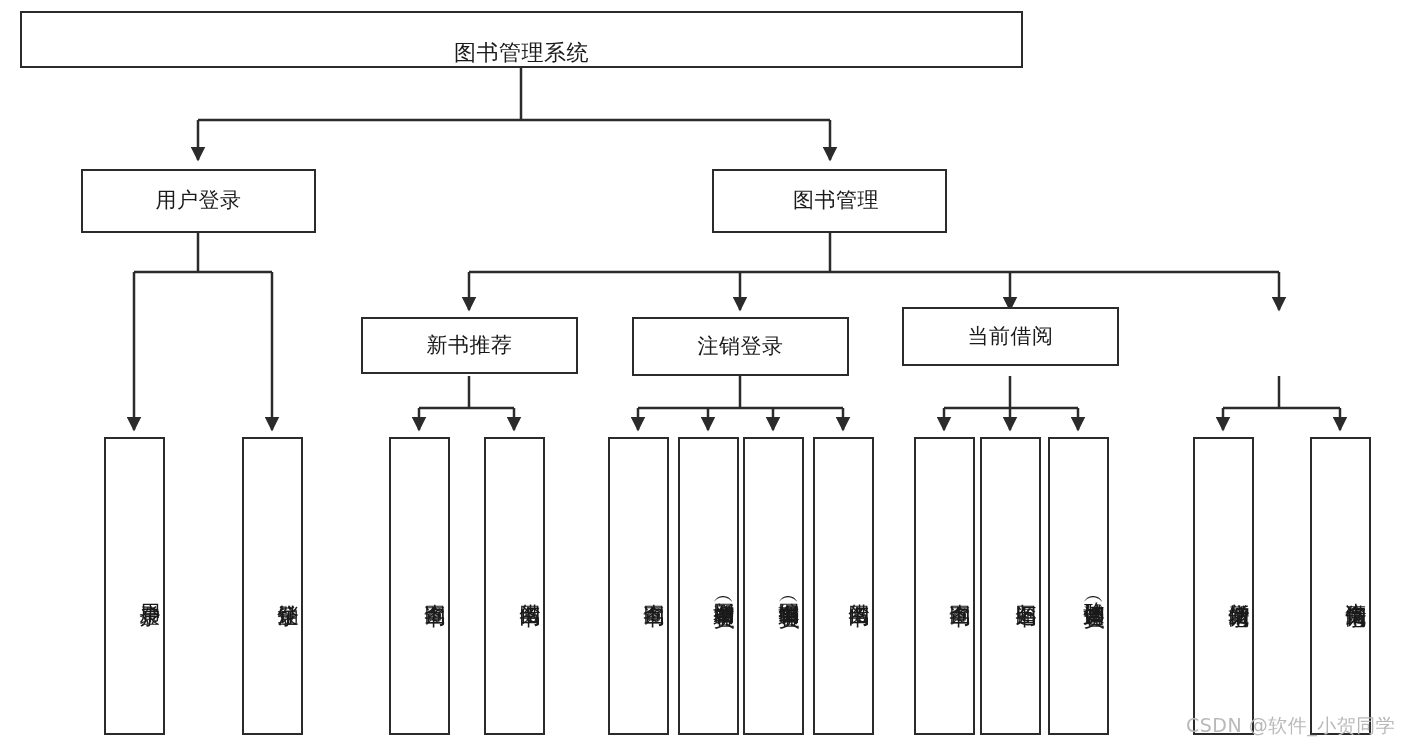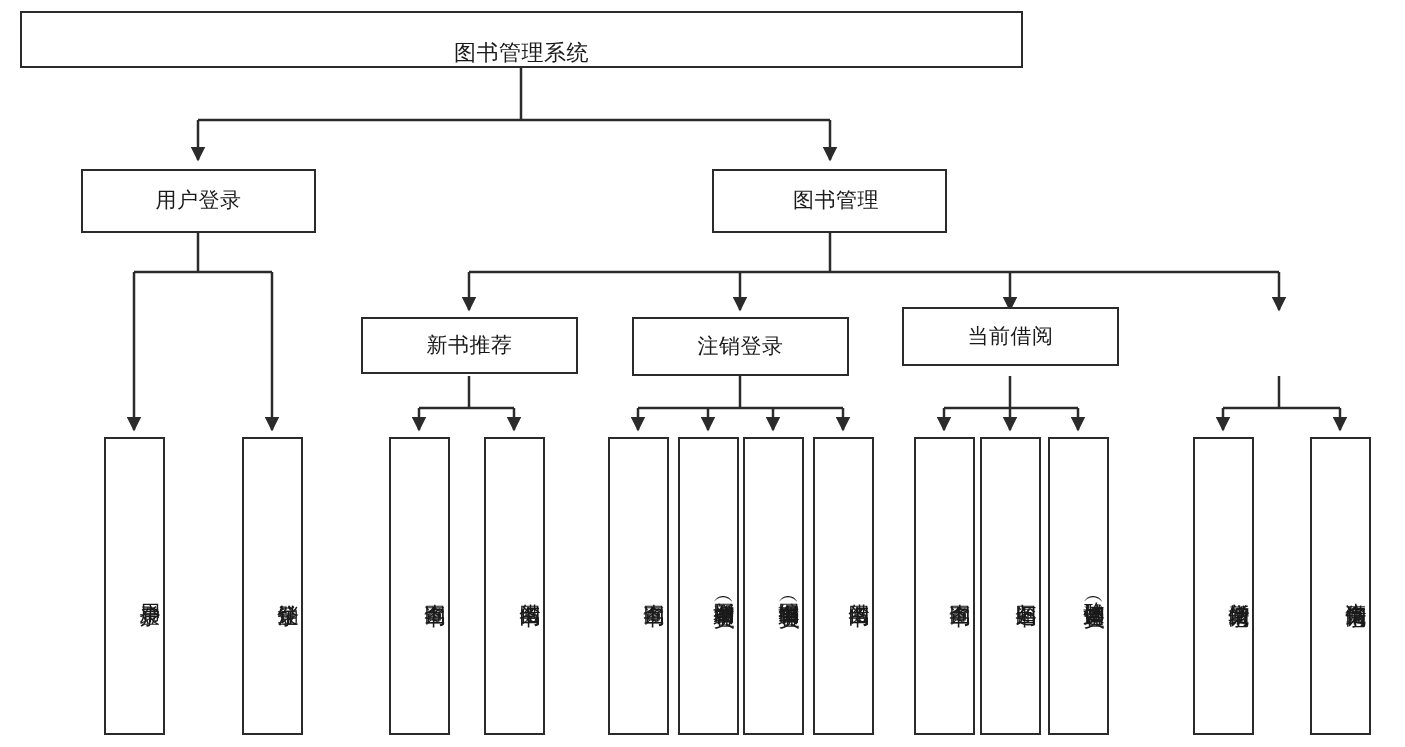--- a/index.html
+++ b/index.html
@@ -186,14 +186,15 @@
     <span>确认归还（管理员）</span>
   </div>
 
   <div class="node node-v" style="left:1193px; top:437px; width:61px; height:298px;">
     <span>新增借阅记录</span>
   </div>
   <div class="node node-v" style="left:1310px; top:437px; width:61px; height:298px;">
     <span>查询借阅记录</span>
   </div>
 
+  <div class="watermark">CSDN @软件_小贺同学</div>
 
 </div>
 
 </body></html>

